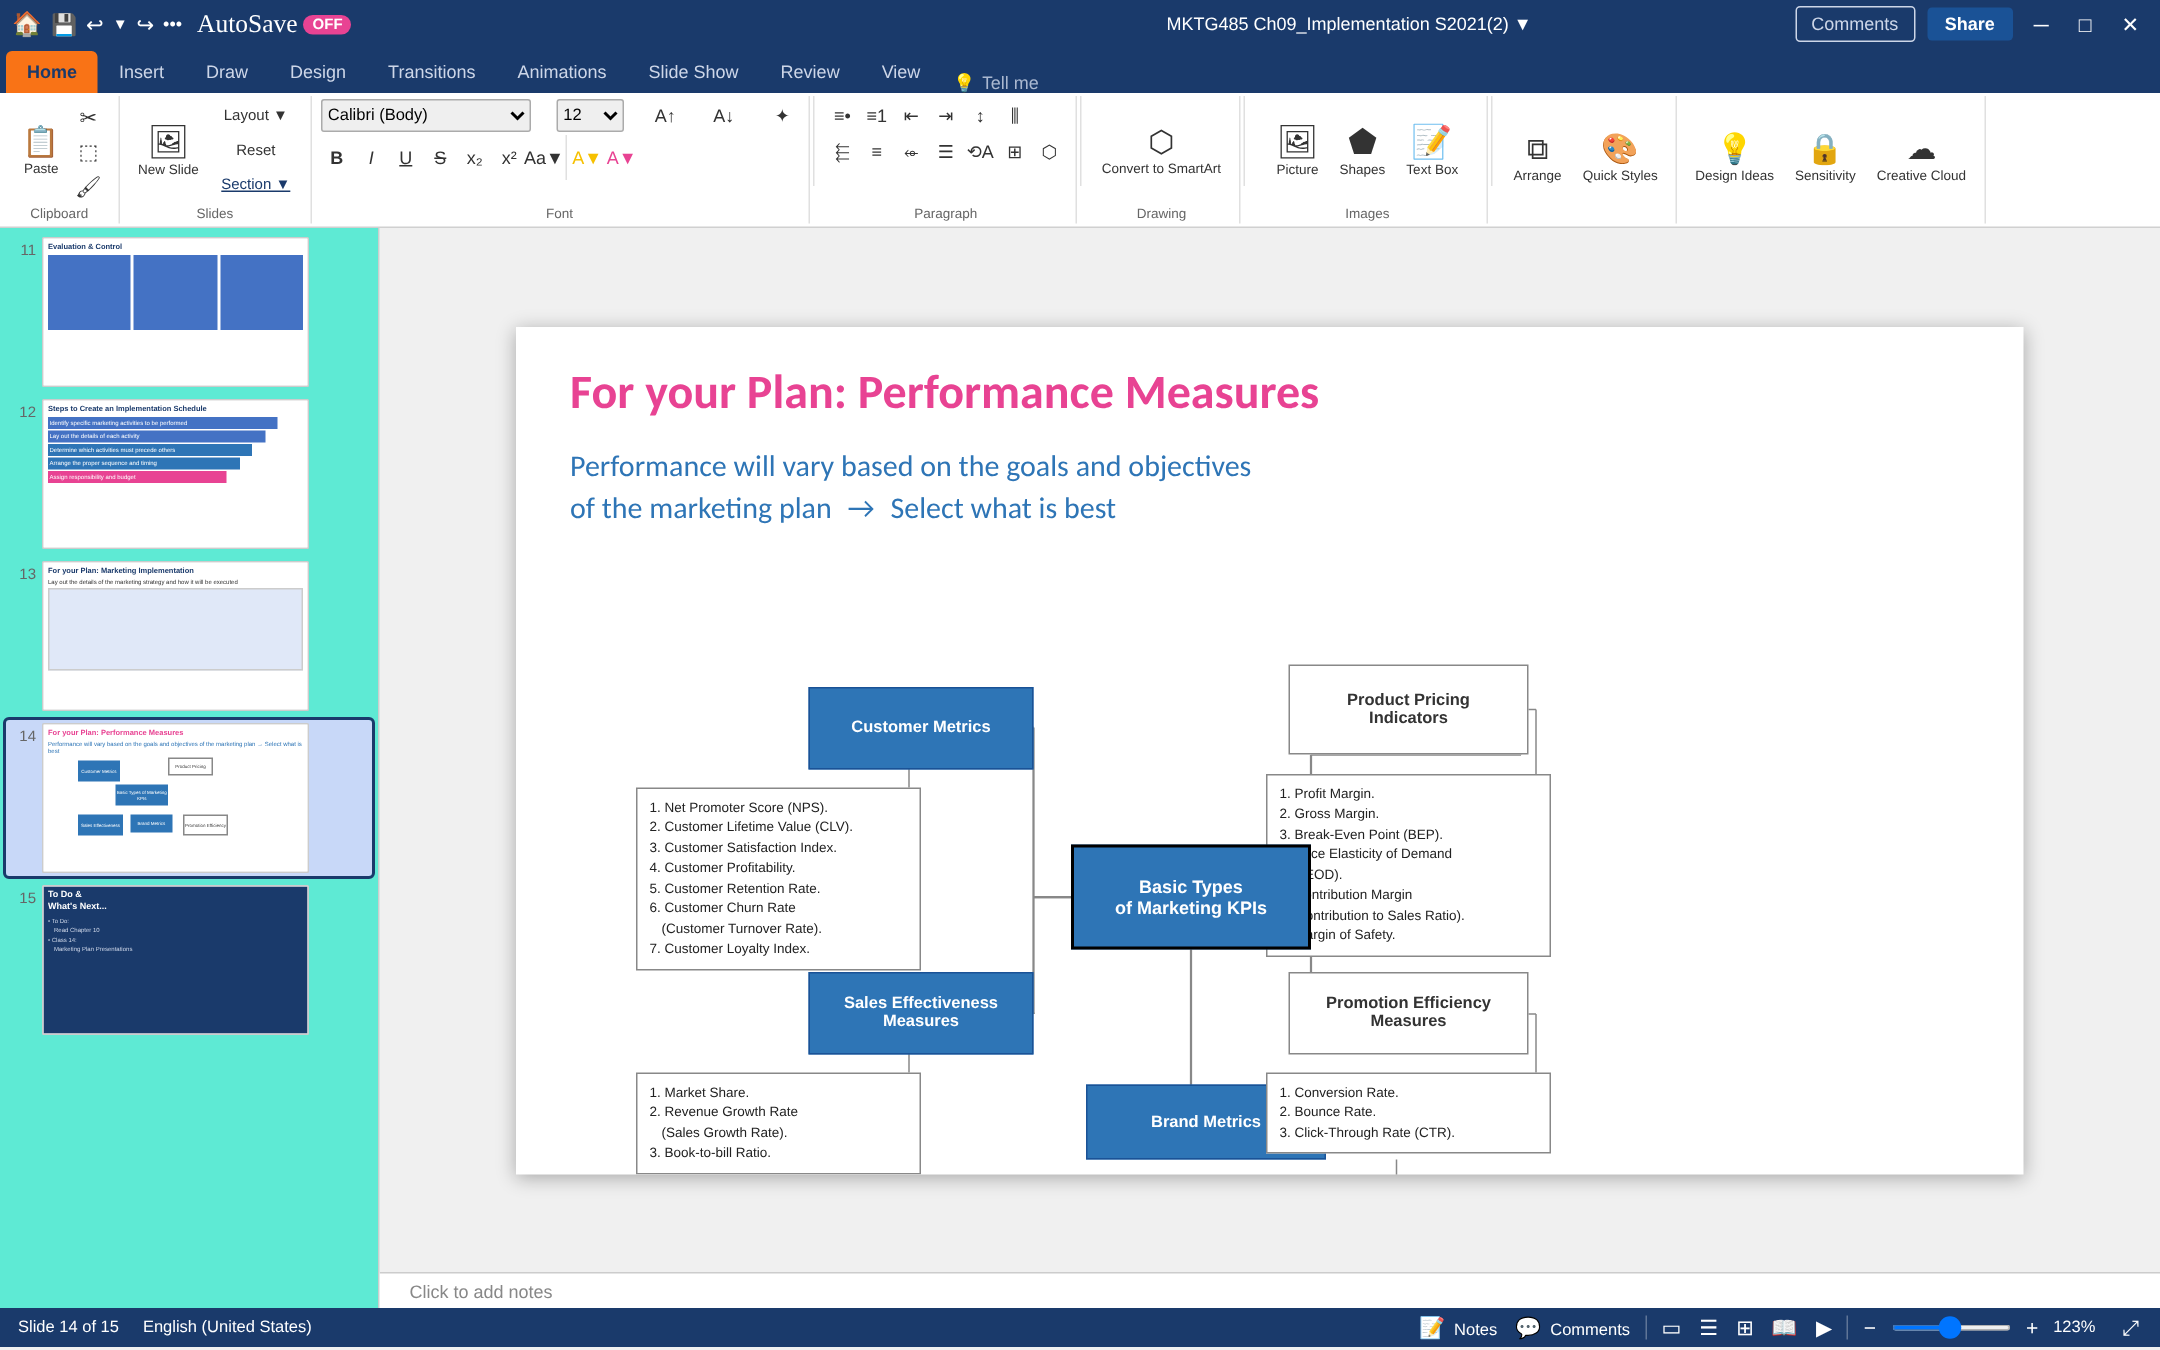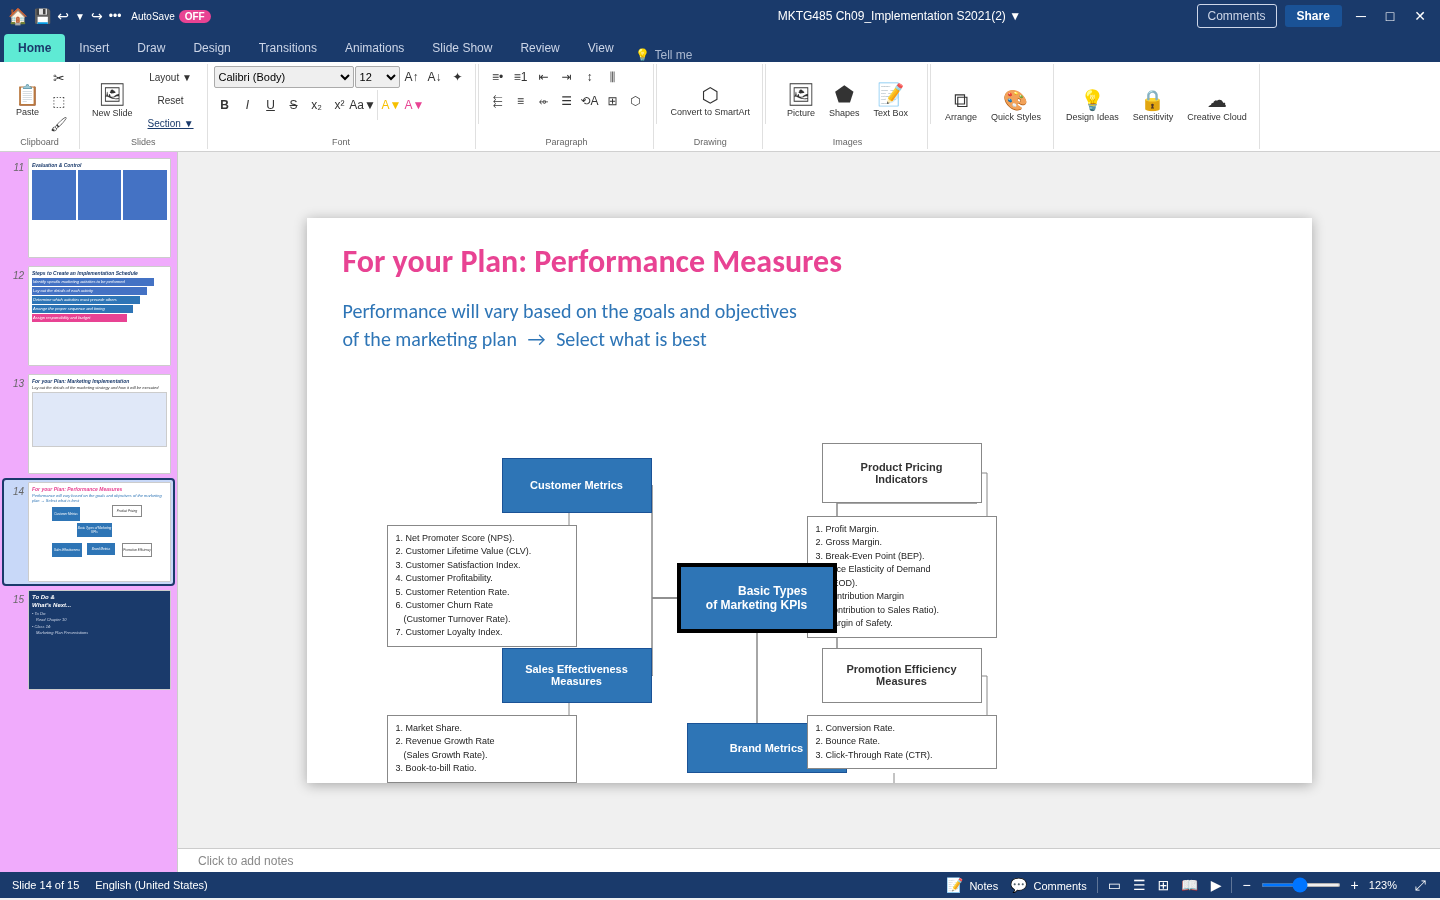--- a/index.html
+++ b/index.html
@@ -30,21 +30,21 @@
       padding: 4px 14px;
       font-size: 12px;
       color: #cdd6e8;
       cursor: pointer;
       background: none;
       border: none;
       height: 28px;
       border-radius: 4px 4px 0 0;
     }
     .ribbon-tab.active {
-      background: #5eead4;
+      background: #f97316;
       color: #1a3a6b;
       font-weight: 600;
     }
 
     .ribbon-body {
       background: #fff;
       display: flex;
       align-items: stretch;
       padding: 2px 0;
       border-bottom: 1px solid #d0d0d0;
@@ -122,26 +122,25 @@
 
     
     .app-body {
       display: flex;
       height: calc(900px - 32px - 30px - 92px - 26px);
       background: #f0f0f0;
     }
 
     
     .slide-panel {
-      width: 178px;
-      background: #f0abfc;
+      width: 253px;
+      background: #5eead4;
       border-right: 1px solid #ccc;
       overflow-y: auto;
       padding: 4px;
-      font-style: italic;
     }
     .slide-thumb {
       display: flex;
       align-items: flex-start;
       margin-bottom: 4px;
       cursor: pointer;
       border-radius: 2px;
       padding: 2px;
     }
     .slide-thumb.active { background: #c8d8f8; outline: 2px solid #1a3a6b; }
@@ -252,25 +251,25 @@
     }
 
     
     .kpi-center {
       position: absolute;
       left: 330px;
       top: 150px;
       width: 160px;
       height: 70px;
       background: #2e75b6;
-      border: 4px solid #000000;
+      border: 2px solid #000000;
       display: flex;
       align-items: center;
       justify-content: center;
-      text-align: right;
+      text-align: center;
       color: white;
       font-size: 12px;
       font-weight: bold;
       z-index: 10;
     }
 
     .kpi-box {
       position: absolute;
       border: 1.5px solid #4a6080;
       display: flex;
@@ -373,21 +372,21 @@
 
 <div class="title-bar">
   <div class="title-bar-left">
     <button class="tb-btn" style="background:none;border:none;color:white;font-size:16px;cursor:pointer;">🏠</button>
     <button class="tb-btn" style="background:none;border:none;color:white;font-size:14px;cursor:pointer;">💾</button>
     <button class="tb-btn" style="background:none;border:none;color:white;font-size:14px;cursor:pointer;">↩</button>
     <button class="tb-btn" style="background:none;border:none;color:white;font-size:10px;cursor:pointer;">▼</button>
     <button class="tb-btn" style="background:none;border:none;color:white;font-size:14px;cursor:pointer;">↪</button>
     <button class="tb-btn" style="background:none;border:none;color:white;font-size:12px;cursor:pointer;">•••</button>
     <span style="display:flex;align-items:center;gap:4px;margin-left:4px;">
-      <span style="font-size:10px;">AutoSave</span>
+      <span style="font-size:17px;font-family:Liberation Serif, serif;">AutoSave</span>
       <span style="background:#e84393;border-radius:8px;padding:1px 6px;font-size:10px;font-weight:bold;">OFF</span>
     </span>
   </div>
   <div class="title-bar-title">
     <span>MKTG485 Ch09_Implementation S2021(2)</span>
     <span style="font-size:12px;">▼</span>
   </div>
   <div class="title-bar-right">
     <button class="comments-btn">Comments</button>
     <button class="share-btn">Share</button>
@@ -444,21 +443,21 @@
         <button class="ribbon-btn-small" style="width:60px;font-size:10px;">Layout ▼</button>
         <button class="ribbon-btn-small" style="width:60px;font-size:10px;">Reset</button>
         <button class="ribbon-btn-small" style="width:60px;font-size:10px;color:#1a3a6b;text-decoration:underline;">Section ▼</button>
       </div>
     </div>
     <span class="ribbon-group-label">Slides</span>
   </div>
 
   <div class="ribbon-group" style="min-width:200px;">
     <div class="ribbon-group-content" style="flex-direction:column;gap:2px;align-items:flex-start;">
-      <div style="display:flex;gap:1px;align-items:center;">
+      <div style="display:flex;gap:17px;align-items:center;">
         <select class="font-select">
           <option>Calibri (Body)</option>
         </select>
         <select class="size-select">
           <option>12</option>
         </select>
         <button class="format-btn" title="Grow Font">A↑</button>
         <button class="format-btn" title="Shrink Font">A↓</button>
         <button class="format-btn" title="Clear Formatting">✦</button>
       </div>

